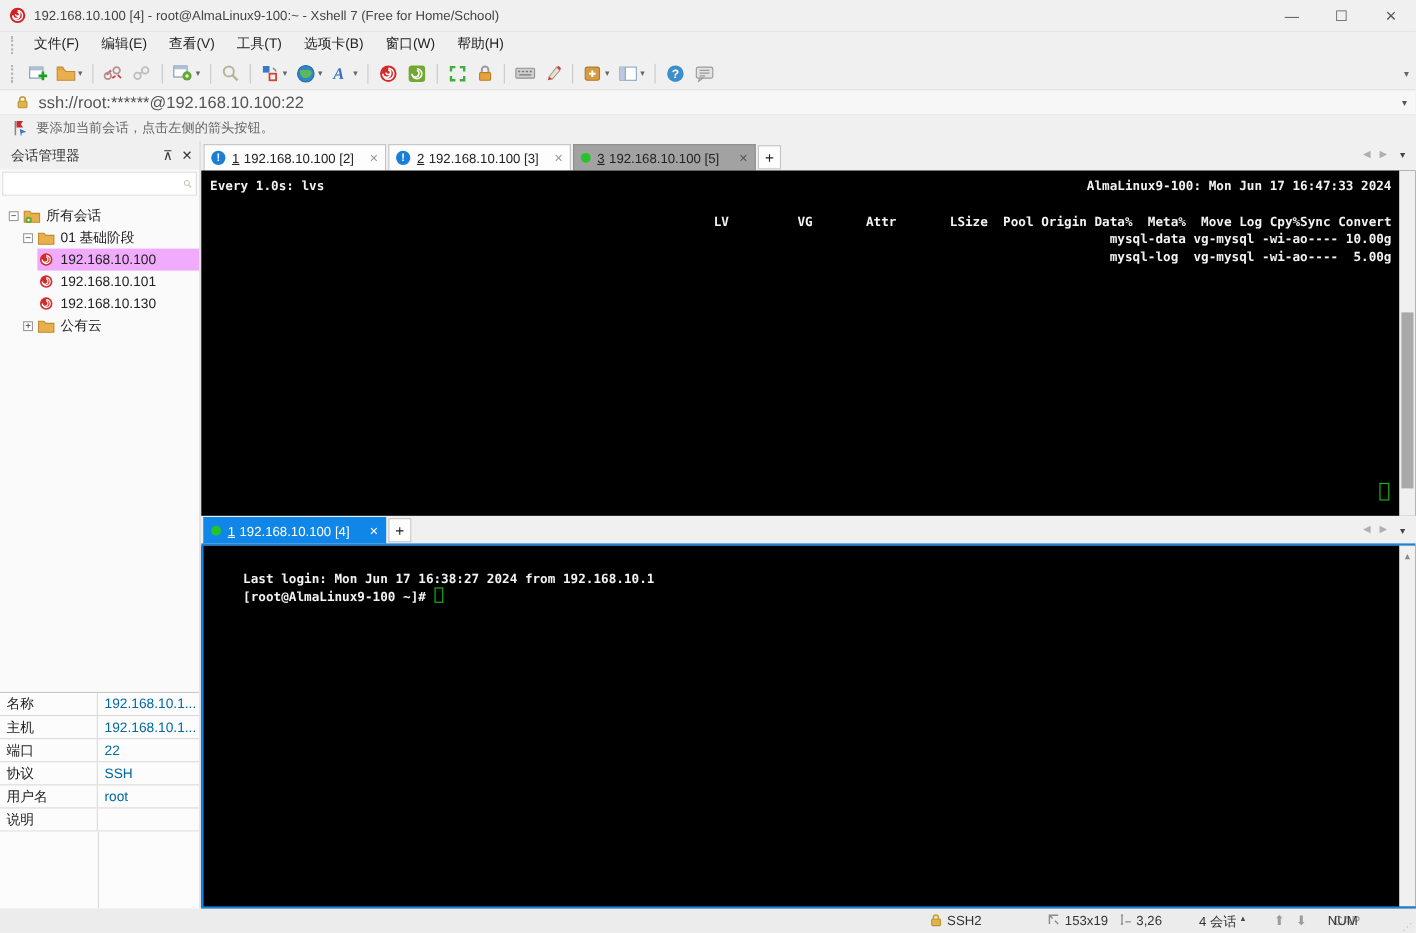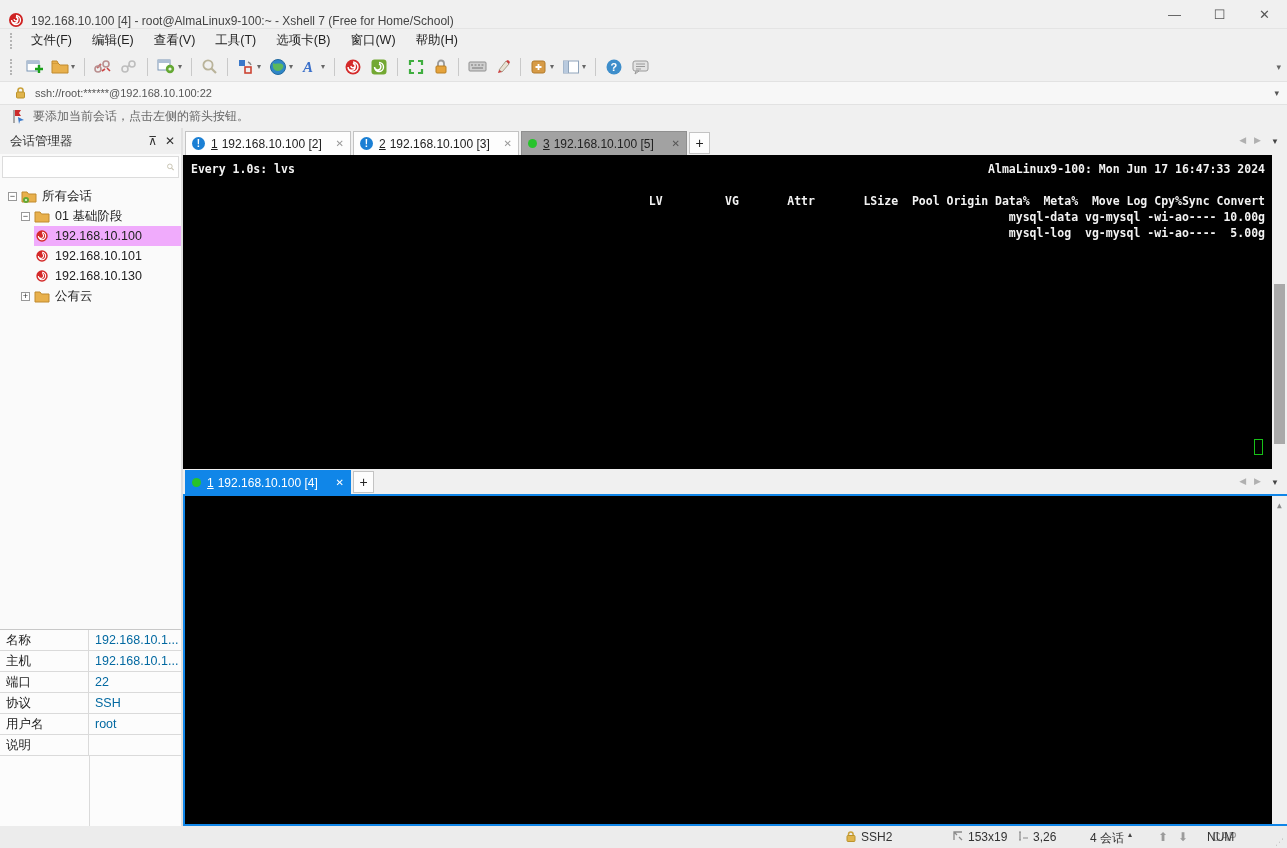--- a/index.html
+++ b/index.html
@@ -1,41 +1,41 @@
 <!DOCTYPE html>
 <html><head>
 <meta charset="utf-8">
 <style>
   * { box-sizing: border-box; margin: 0; padding: 0; }
   html,body { width:1287px; height:848px; overflow:hidden; }
   body { font-family:"Liberation Sans", sans-serif; font-size:12px; color:#222; background:#f0f0f0; position:relative; }
 
   
-  .titlebar { height:28px; display:flex; align-items:flex-end; padding-left:8px; background:#f0f0f0; }
+  .titlebar { height:28px; display:flex; align-items:center; padding-left:8px; background:#f0f0f0; }
   .app-icon { width:16px; height:16px; margin-right:7px; }
   .title-text { color:#444; font-size:12px; }
   .win-controls { margin-left:auto; display:flex; height:100%; }
   .win-btn { width:45px; display:flex; align-items:center; justify-content:center; color:#555; font-size:13px; }
 
   
   .menubar { height:24px; display:flex; align-items:center; padding-left:10px; background:#f0f0f0; border-top:1px solid #e4e4e4; }
   .grip { width:5px; height:16px; border-left:2px dotted #b5b5b5; margin-right:6px; }
   .menu-item { padding:3px 10px; color:#222; font-size:12.5px; }
 
   
   .toolbar { height:29px; display:flex; align-items:center; padding-left:10px; background:#f0f0f0; }
   .tbtn { display:flex; align-items:center; padding:3px 3px; margin:0 1px; border-radius:2px; }
   .tbtn svg { display:block; }
   .tsep { width:1px; height:18px; background:#c9c9c9; margin:0 5px; }
   .caret { font-size:8px; color:#666; margin-left:2px; }
   .toolbar-overflow { margin-left:auto; margin-right:6px; color:#666; font-size:9px; }
 
   
   .addressbar { height:24px; display:flex; align-items:center; background:#f7f7f7; border-top:1px solid #e2e2e2; border-bottom:1px solid #e2e2e2; padding:0 8px 0 14px; }
-  .addr-text { color:#555; font-size:11px; margin-left:8px; }
+  .addr-text { color:#555; font-size:15px; margin-left:8px; }
   .addr-caret { margin-left:auto; color:#555; font-size:9px; }
 
   
   .noticebar { height:23px; display:flex; align-items:center; padding-left:12px; background:#f0f0f0; color:#666; font-size:12px; }
   .noticebar svg { margin-right:7px; }
 
   
   .main { display:flex; height:698px; }
   .left-panel { width:183px; background:#fafafa; display:flex; flex-direction:column; border-right:2px solid #e0e0e0; }
   .right-panel { flex:1; display:flex; flex-direction:column; background:#f0f0f0; min-width:0; }
@@ -456,20 +456,25 @@
       </div>
       <div class="newtab">+</div>
       <div class="tabnav">
         <span>◀</span>
         <span>▶</span>
       </div>
       <span class="tabmenu-caret">▼</span>
     </div>
 
     <div class="terminal term-bottom">
+      <div class="term-inner">
+        <div class="tline"></div>
+        <div class="tline">Last login: Mon Jun 17 16:38:27 2024 from 192.168.10.1</div>
+        <div class="tline"><span>[root@AlmaLinux9-100 ~]# </span><span class="cursor-block"></span></div>
+      </div>
       <div class="scrollbar">
         <div class="sb-arrow">▲</div>
       </div>
     </div>
 
   </div>
 </div>
 
 <div class="statusbar">
   <div class="sitem" style="left:845px">

